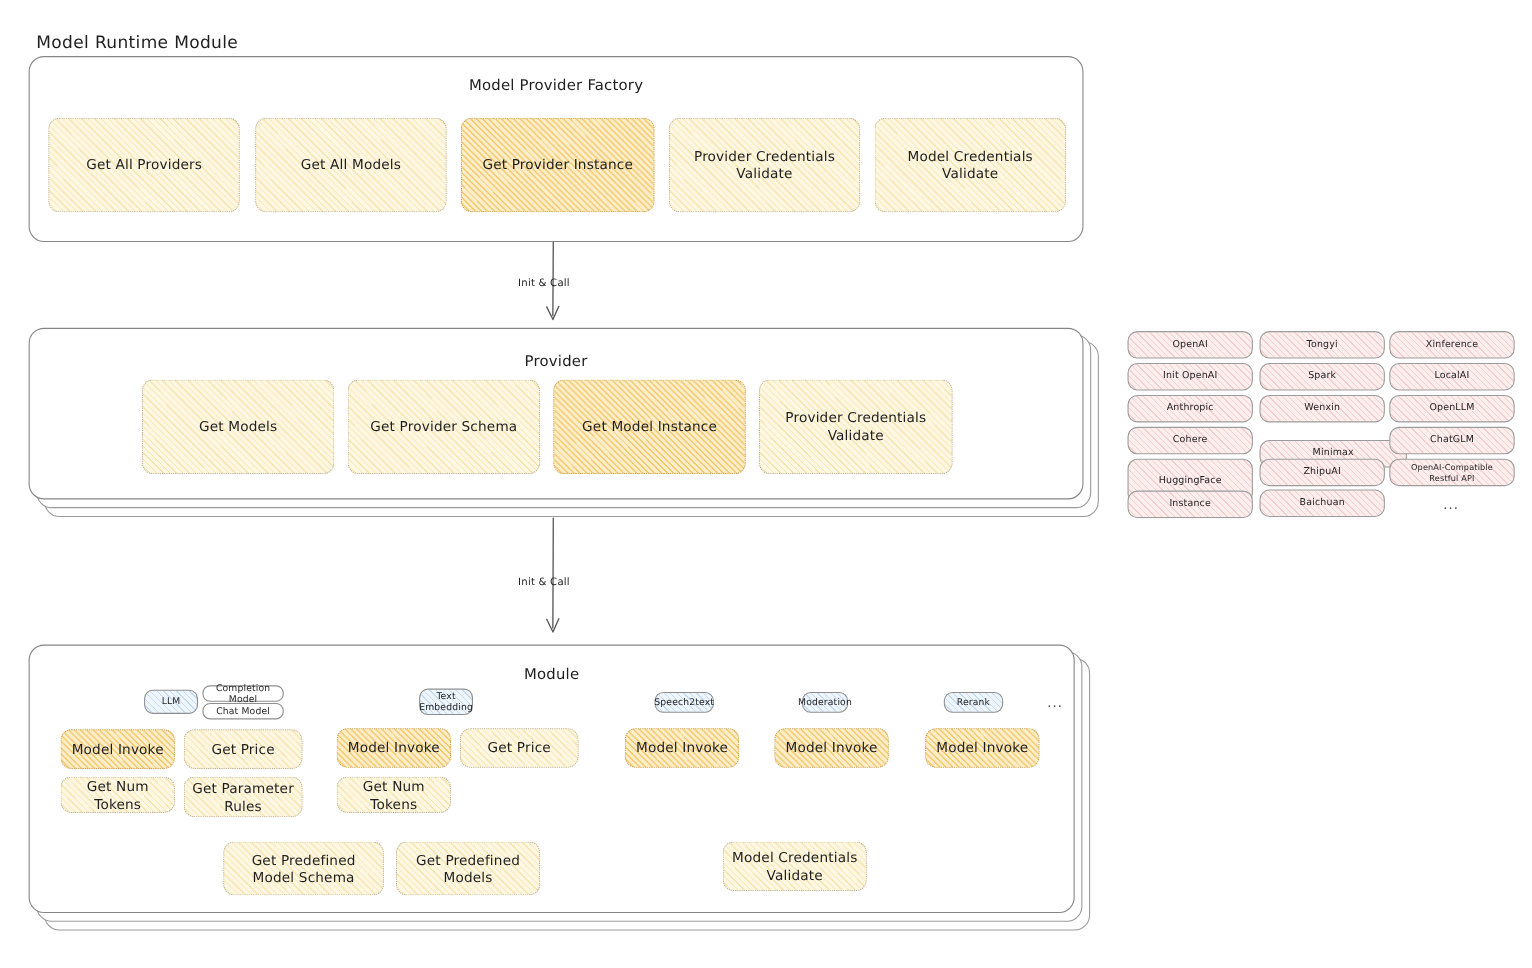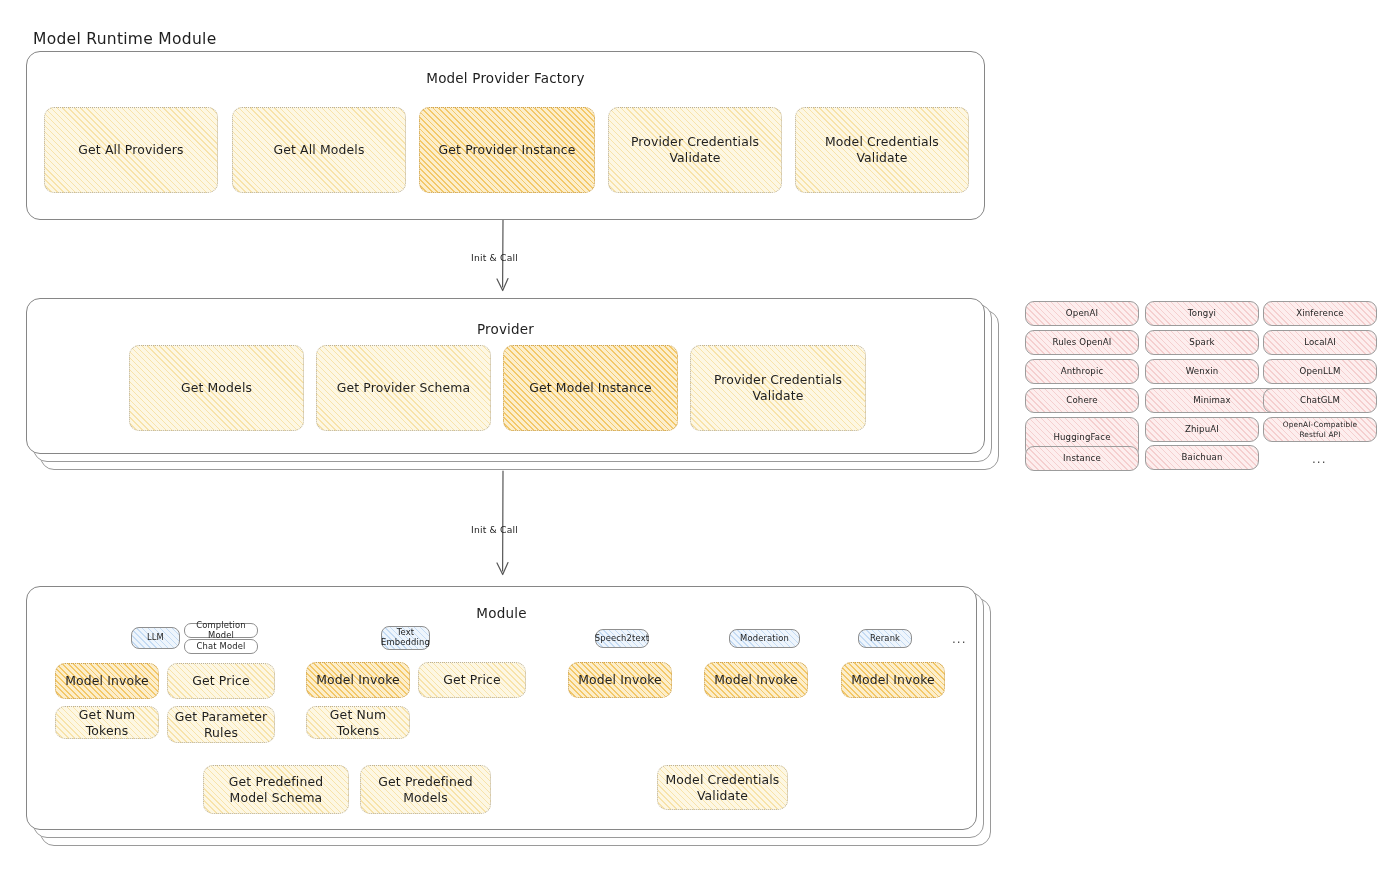--- a/index.html
+++ b/index.html
@@ -206,21 +206,21 @@
     <span>Get Model Instance</span>
   </div>
   <div class="node yellow" style="left:690px; top:345px; width:176px; height:86px;">
     <span>Provider Credentials Validate</span>
   </div>
 
   <div class="node pink" style="left:1025px; top:301px; width:114px; height:25px;">
     <span>OpenAI</span>
   </div>
   <div class="node pink" style="left:1025px; top:330px; width:114px; height:25px;">
-    <span>Rules OpenAI</span>
+    <span>Init OpenAI</span>
   </div>
   <div class="node pink" style="left:1025px; top:359px; width:114px; height:25px;">
     <span>Anthropic</span>
   </div>
   <div class="node pink" style="left:1025px; top:388px; width:114px; height:25px;">
     <span>Cohere</span>
   </div>
   <div class="node pink" style="left:1025px; top:417px; width:114px; height:41px;">
     <span>HuggingFace</span>
   </div>
@@ -230,21 +230,21 @@
 
   <div class="node pink" style="left:1145px; top:301px; width:114px; height:25px;">
     <span>Tongyi</span>
   </div>
   <div class="node pink" style="left:1145px; top:330px; width:114px; height:25px;">
     <span>Spark</span>
   </div>
   <div class="node pink" style="left:1145px; top:359px; width:114px; height:25px;">
     <span>Wenxin</span>
   </div>
-  <div class="node pink" style="left:1145px; top:388px; width:134px; height:25px;">
+  <div class="node pink" style="left:1145px; top:400px; width:134px; height:25px;">
     <span>Minimax</span>
   </div>
   <div class="node pink" style="left:1145px; top:417px; width:114px; height:25px;">
     <span>ZhipuAI</span>
   </div>
   <div class="node pink" style="left:1145px; top:445px; width:114px; height:25px;">
     <span>Baichuan</span>
   </div>
 
   <div class="node pink" style="left:1263px; top:301px; width:114px; height:25px;">
@@ -312,21 +312,21 @@
     <span>Get Num Tokens</span>
   </div>
 
   <div class="node blue" style="left:595px; top:629px; width:54px; height:19px;">
     <span>Speech2text</span>
   </div>
   <div class="node orange" style="left:568px; top:662px; width:104px; height:36px;">
     <span>Model Invoke</span>
   </div>
 
-  <div class="node blue" style="left:729px; top:629px; width:71px; height:19px;">
+  <div class="node blue" style="left:729px; top:629px; width:42px; height:19px;">
     <span>Moderation</span>
   </div>
   <div class="node orange" style="left:704px; top:662px; width:104px; height:36px;">
     <span>Model Invoke</span>
   </div>
 
   <div class="node blue" style="left:858px; top:629px; width:54px; height:19px;">
     <span>Rerank</span>
   </div>
   <div class="node orange" style="left:841px; top:662px; width:104px; height:36px;">

